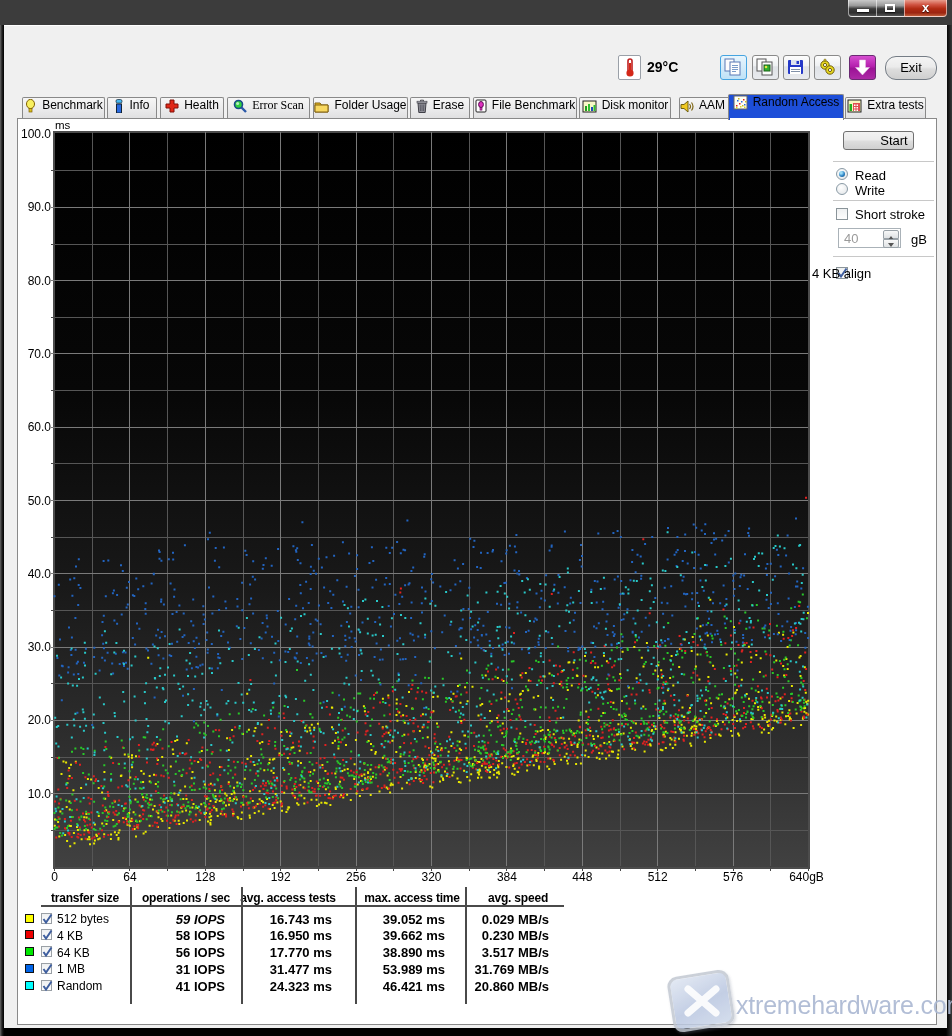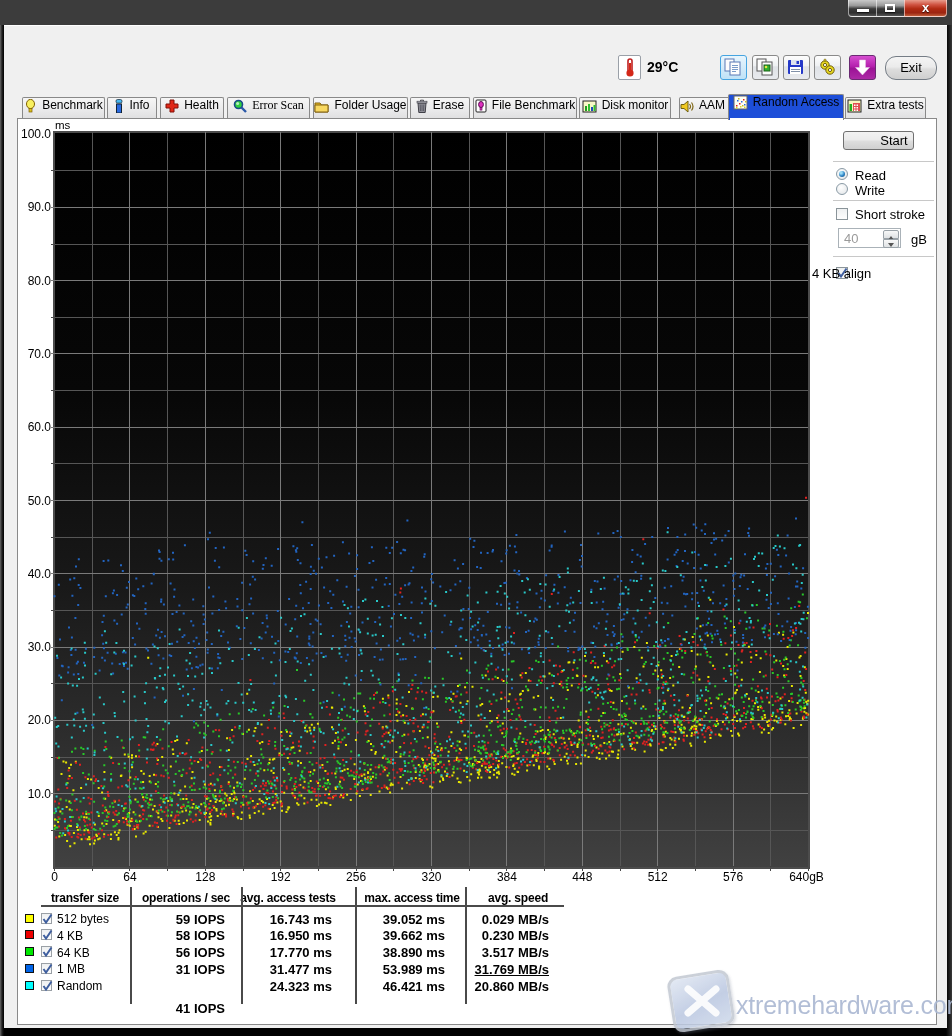--- a/index.html
+++ b/index.html
@@ -304,21 +304,21 @@
       <div class="colsep abs" style="left:237px;"></div>
       <div class="colsep abs" style="left:351px;"></div>
       <div class="colsep abs" style="left:461px;"></div>
       <div class="lg abs" style="top:887.5px;background:#ffff00;"></div>
       <div class="tchk abs" style="top:886.5px;">
         <svg width="13" height="14">
           <path d="M2.5 7l2.5 3.5 5.5-8" stroke="#3f5f9f" stroke-width="2" fill="none"></path>
         </svg>
       </div>
       <div class="trl abs" style="left:53px;top:886px;">512 bytes</div>
-      <div class="tv abs" style="left:101px;top:885.5px;width:120px;">59 IOPS</div>
+      <div class="tv abs" style="left:101px;top:885.5px;width:120px;font-style:italic;">59 IOPS</div>
       <div class="tv abs" style="left:208px;top:885.5px;width:120px;">16.743 ms</div>
       <div class="tv abs" style="left:321px;top:885.5px;width:120px;">39.052 ms</div>
       <div class="tv abs" style="left:425px;top:885.5px;width:120px;">0.029 MB/s</div>
       <div class="lg abs" style="top:904.3px;background:#ee0000;"></div>
       <div class="tchk abs" style="top:903.3px;">
         <svg width="13" height="14">
           <path d="M2.5 7l2.5 3.5 5.5-8" stroke="#3f5f9f" stroke-width="2" fill="none"></path>
         </svg>
       </div>
       <div class="trl abs" style="left:53px;top:902.8px;">4 KB</div>
@@ -340,29 +340,29 @@
       <div class="lg abs" style="top:937.9px;background:#0064e8;"></div>
       <div class="tchk abs" style="top:936.9px;">
         <svg width="13" height="14">
           <path d="M2.5 7l2.5 3.5 5.5-8" stroke="#3f5f9f" stroke-width="2" fill="none"></path>
         </svg>
       </div>
       <div class="trl abs" style="left:53px;top:936.4px;">1 MB</div>
       <div class="tv abs" style="left:101px;top:935.9px;width:120px;">31 IOPS</div>
       <div class="tv abs" style="left:208px;top:935.9px;width:120px;">31.477 ms</div>
       <div class="tv abs" style="left:321px;top:935.9px;width:120px;">53.989 ms</div>
-      <div class="tv abs" style="left:425px;top:935.9px;width:120px;text-decoration:underline;">31.769 MB/s</div>
+      <div class="tv abs" style="left:425px;top:935.9px;width:120px;">31.769 MB/s</div>
       <div class="lg abs" style="top:954.7px;background:#00ffff;"></div>
       <div class="tchk abs" style="top:953.7px;">
         <svg width="13" height="14">
           <path d="M2.5 7l2.5 3.5 5.5-8" stroke="#3f5f9f" stroke-width="2" fill="none"></path>
         </svg>
       </div>
       <div class="trl abs" style="left:53px;top:953.2px;">Random</div>
-      <div class="tv abs" style="left:101px;top:952.7px;width:120px;margin-top:22px;">41 IOPS</div>
+      <div class="tv abs" style="left:101px;top:952.7px;width:120px;">41 IOPS</div>
       <div class="tv abs" style="left:208px;top:952.7px;width:120px;">24.323 ms</div>
       <div class="tv abs" style="left:321px;top:952.7px;width:120px;">46.421 ms</div>
       <div class="tv abs" style="left:425px;top:952.7px;width:120px;">20.860 MB/s</div>
 <div id="wm" class="abs">
  <div style="position:absolute;left:4px;top:4px;width:62px;height:56px;transform:rotate(-9deg);
    background:linear-gradient(160deg,#dfe6f2,#b9c6e0 55%,#cdd8ea);border:3px solid #c2c8d2;border-radius:10px;
    box-shadow:1px 2px 3px rgba(120,130,150,.35);opacity:.85;"></div>
  <svg style="position:absolute;left:10px;top:8px;opacity:.9" width="52" height="48">
    <g stroke="#fff" stroke-width="7" stroke-linecap="round">
             <path d="M12 12l28 24M40 12L12 36"></path>

